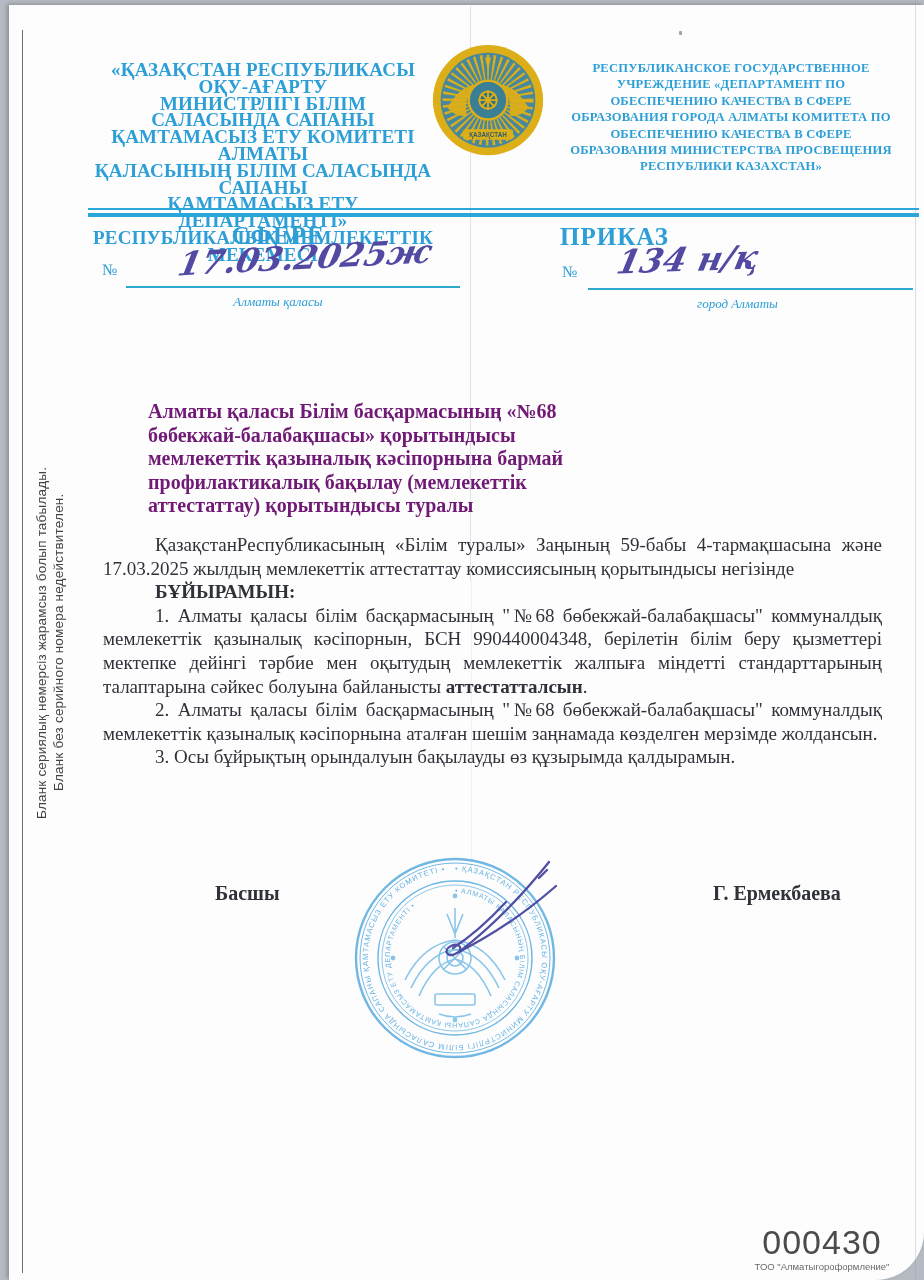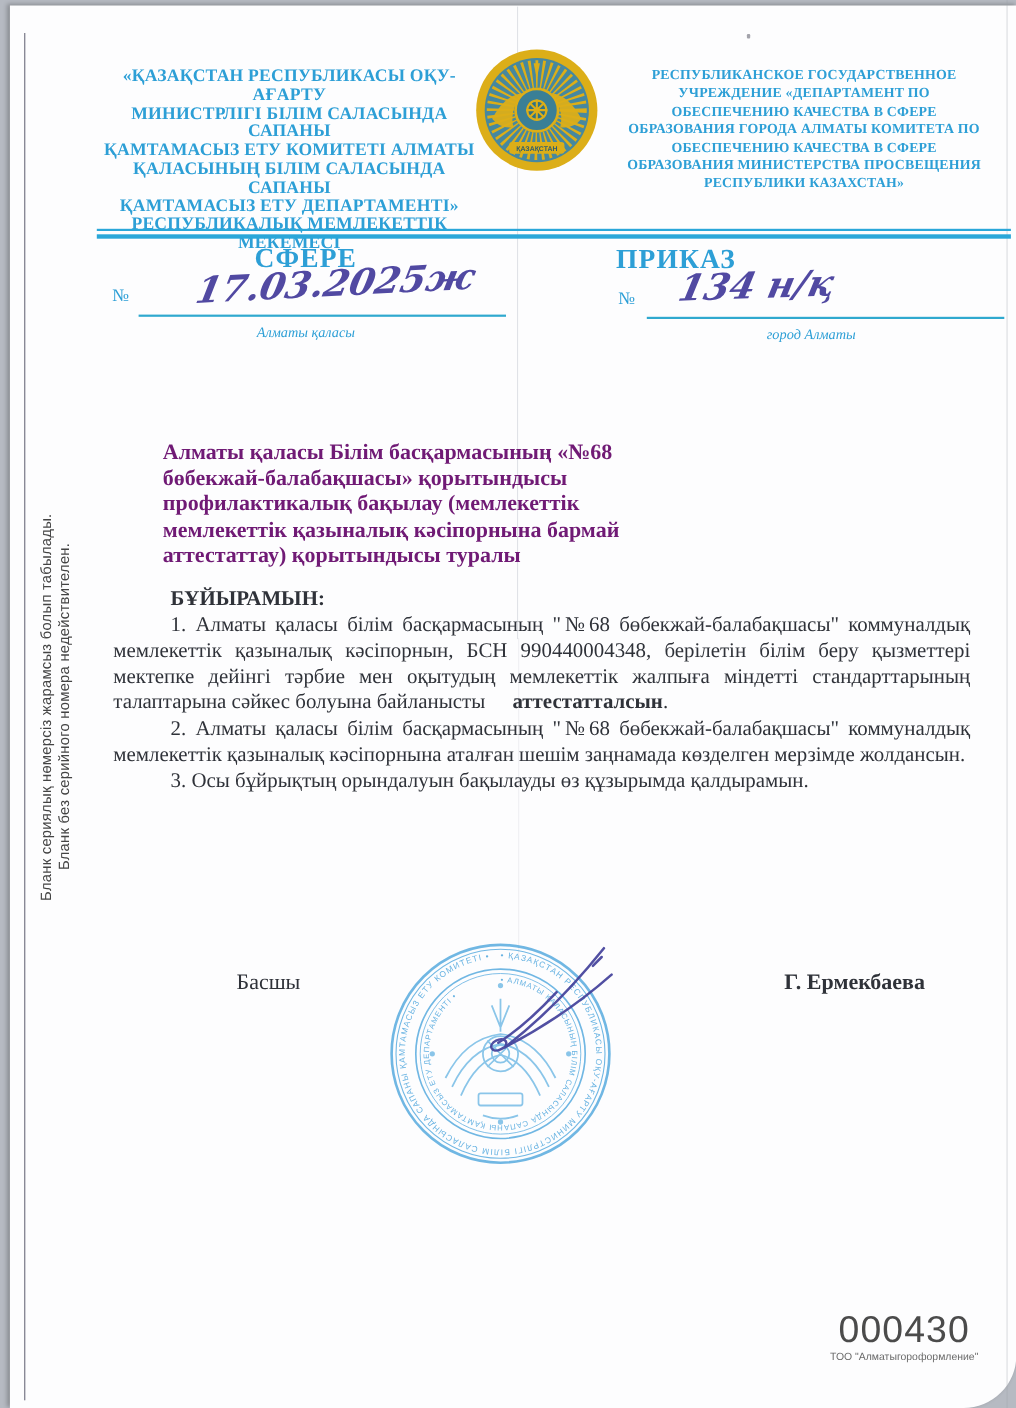--- a/index.html
+++ b/index.html
@@ -13,21 +13,21 @@
   .right-edge{position:absolute;left:915px;top:0;width:1px;height:1280px;background:#9aa0aa;opacity:.35;}
   .dot-artifact{position:absolute;left:679px;top:31px;width:3px;height:4px;background:#5a5a66;opacity:.55;border-radius:1px;}
 
   
   .side-note{position:absolute;left:33px;top:420px;height:445px;writing-mode:vertical-rl;
              transform:rotate(180deg);font-family:"Liberation Sans","DejaVu Sans",sans-serif;
              color:#434343;font-size:13.5px;line-height:17px;text-align:center;letter-spacing:.2px;}
 
   
   .org{position:absolute;color:#2d9fd6;font-weight:bold;text-align:center;
-       font-size:16px;line-height:16.8px;letter-spacing:.2px;}
+       font-size:19px;line-height:16.8px;letter-spacing:.2px;}
   .org-kk{left:93px;top:62px;width:340px;}
   .org-ru{left:550px;top:60px;width:362px;font-size:12.6px;line-height:16.4px;}
   .emblem{position:absolute;left:430px;top:40px;width:116px;height:128px;}
 
   
   .rule-thin{position:absolute;left:88px;top:208px;width:831px;height:2px;background:#2aa7d9;}
   .rule-thick{position:absolute;left:88px;top:213px;width:831px;height:4px;background:#2aa7d9;}
 
   
   .order-title{position:absolute;color:#2d9fd6;font-weight:bold;font-size:25px;letter-spacing:1px;}
@@ -47,33 +47,33 @@
   .place-kk{left:88px;top:294px;width:380px;text-align:center;}
   .place-ru{left:560px;top:296px;width:355px;text-align:center;}
 
   
   .subject{position:absolute;left:148px;top:400px;width:468px;color:#701a75;
            font-weight:bold;font-size:20px;line-height:23.5px;}
   .doc-body{position:absolute;left:103px;top:533px;width:779px;color:#2f3239;
             font-size:19px;line-height:23.6px;text-align:justify;}
   .doc-body p{margin:0;text-indent:52px;}
   .order-word{font-weight:bold;}
-  .b{font-weight:bold;margin-left:20px;}
-
-  
-  .sig-role{position:absolute;left:215px;top:882px;color:#2f3239;font-weight:normal;font-size:20px;}
+  .b{font-weight:bold;}
+
+  
+  .sig-role{position:absolute;left:215px;top:882px;color:#2f3239;font-weight:bold;font-size:20px;}
   .sig-name{position:absolute;left:713px;top:882px;color:#2f3239;font-weight:bold;font-size:20px;}
 
   
   .stamp{position:absolute;left:343px;top:848px;width:230px;height:224px;}
 
   
   .serial{position:absolute;left:742px;top:1192px;width:160px;text-align:center;
           font-family:"Liberation Sans","DejaVu Sans",sans-serif;}
-  .serial-num{color:#4b4b4b;font-size:34px;letter-spacing:1px;line-height:34px;}
+  .serial-num{color:#4b4b4b;font-size:34px;letter-spacing:1px;line-height:34px;margin-top:33px;}
   .serial-org{color:#6a6a6a;font-size:9.5px;margin-top:2px;}
 </style>
 </head>
 <body>
 
 <div class="scan">
   <div class="paper"></div>
   <div class="edge-line"></div>
   <div class="fold-line"></div>
   <div class="fold-line2"></div>
@@ -133,26 +133,27 @@
 
   <div class="fill-line fl-kk"></div>
   <div class="fill-line fl-ru"></div>
 
   <div class="place place-kk">Алматы қаласы</div>
   <div class="place place-ru">город Алматы</div>
 
   <div class="subject">
     <div>Алматы қаласы Білім басқармасының «№68</div>
     <div>бөбекжай-балабақшасы» қорытындысы</div>
+    <div>мемлекеттік қазыналық кәсіпорнына бармай</div>
     <div>профилактикалық бақылау (мемлекеттік</div>
-    <div>мемлекеттік қазыналық кәсіпорнына бармай</div>
     <div>аттестаттау) қорытындысы туралы</div>
   </div>
 
   <div class="doc-body">
+    <p>ҚазақстанРеспубликасының «Білім туралы» Заңының 59-бабы 4-тармақшасына және 17.03.2025 жылдың мемлекеттік аттестаттау комиссиясының қорытындысы негізінде</p>
     <p class="order-word">БҰЙЫРАМЫН:</p>
     <p><span>1. Алматы қаласы білім басқармасының "№68 бөбекжай-балабақшасы" коммуналдық мемлекеттік қазыналық кәсіпорнын, БСН 990440004348, берілетін білім беру қызметтері мектепке дейінгі тәрбие мен оқытудың мемлекеттік жалпыға міндетті стандарттарының талаптарына сәйкес болуына байланысты </span><span class="b">аттестатталсын</span><span>.</span></p>
     <p>2. Алматы қаласы білім басқармасының "№68 бөбекжай-балабақшасы" коммуналдық мемлекеттік қазыналық кәсіпорнына аталған шешім заңнамада көзделген мерзімде жолдансын.</p>
     <p>3. Осы бұйрықтың орындалуын бақылауды өз құзырымда қалдырамын.</p>
   </div>
 
   <div class="sig-role">Басшы</div>
   <div class="sig-name">Г. Ермекбаева</div>
 
   <svg class="stamp" viewBox="0 0 230 224">

